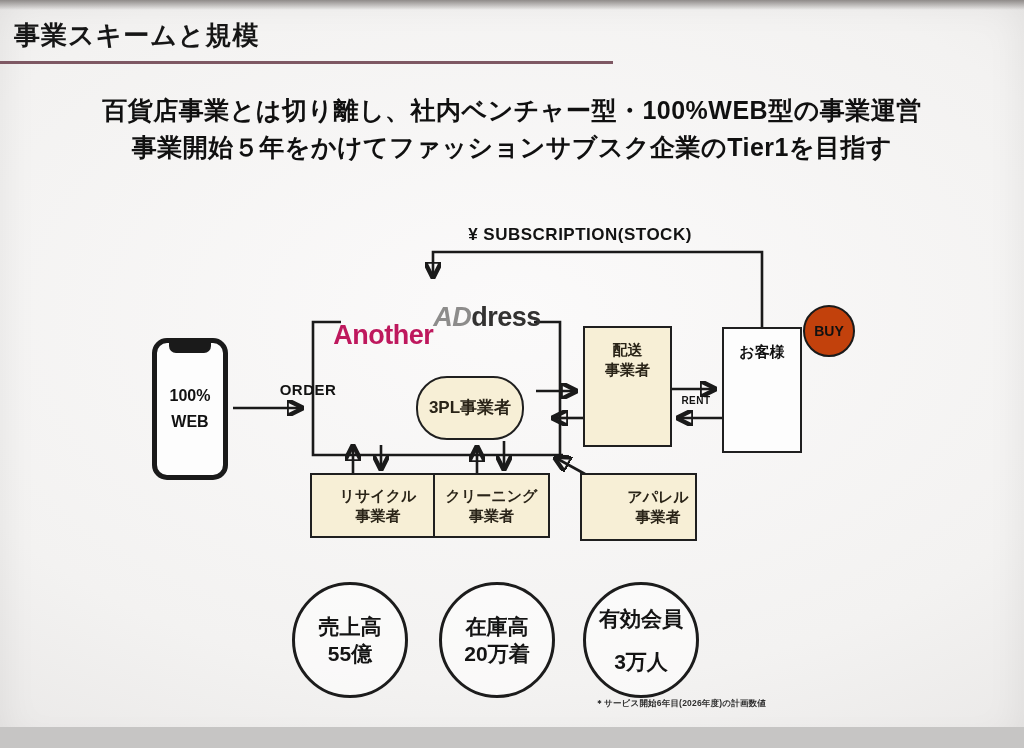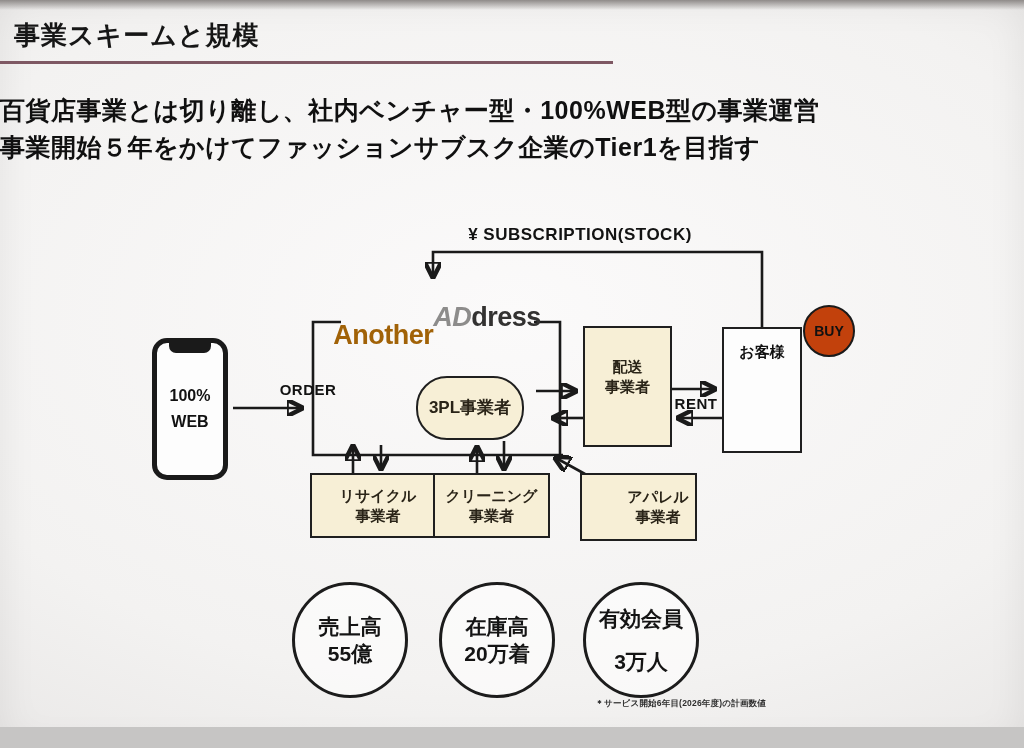--- a/index.html
+++ b/index.html
@@ -10,58 +10,58 @@
     box-shadow:inset 0 0 40px rgba(0,0,0,0.07);
   }
   .abs{position:absolute;}
   .top-vignette{left:0;top:0;width:1024px;height:10px;
     background:linear-gradient(#8f8b89, rgba(235,233,232,0));}
   .bottom-strip{left:0;top:727px;width:1024px;height:21px;background:#c6c5c4;}
 
   .slide-title{left:14px;top:18px;font-size:26px;font-weight:bold;color:#161616;letter-spacing:1px;}
   .title-underline{left:0;top:61px;width:613px;height:3px;background:#7e5863;}
 
-  .heading{left:0;top:92px;width:1024px;text-align:left;color:#101010;
+  .heading{left:0;top:92px;width:1024px;text-align:center;color:#101010;
     font-size:25px;font-weight:bold;line-height:37px;letter-spacing:0.5px;}
 
   svg.diagram{left:0;top:0;width:1024px;height:748px;}
   svg.diagram path, svg.diagram line{stroke:#1a1a1a;stroke-width:2.6;fill:none;}
 
   .node{box-sizing:border-box;border:2.6px solid #1f1f1f;background:#f7efd6;
     display:flex;flex-direction:column;align-items:center;justify-content:center;
     font-weight:bold;color:#2a2418;text-align:center;}
   .node.white{background:#fdfdfd;color:#111;justify-content:flex-start;}
   .node .ln{line-height:20px;font-size:15px;}
 
   .n-threepl{left:416px;top:376px;width:108px;height:64px;font-size:17px;border-radius:31px;}
-  .n-delivery{left:583px;top:326px;width:89px;height:121px;justify-content:flex-start;padding-top:29px;}
+  .n-delivery{left:583px;top:326px;width:89px;height:121px;justify-content:flex-start;padding-top:12px;}
   .n-customer{left:722px;top:327px;width:80px;height:126px;padding-top:13px;font-size:15px;}
   .n-recycle{left:310px;top:473px;width:136px;height:65px;}
   .n-cleaning{left:433px;top:473px;width:117px;height:65px;}
   .n-apparel{left:580px;top:473px;width:117px;height:68px;padding-left:39px;}
 
   .buy-circle{left:803px;top:305px;width:48px;height:48px;border:2.6px solid #1a1a1a;
     border-radius:50%;background:#c2410c;display:flex;align-items:center;justify-content:center;
     font-size:14px;font-weight:bold;color:#111;}
 
   .phone{left:152px;top:338px;width:76px;height:142px;box-sizing:border-box;
     border:5px solid #1a1a1a;border-radius:15px;background:#fdfdfd;
     display:flex;align-items:center;justify-content:center;}
   .phone .notch{position:absolute;top:-1px;left:50%;transform:translateX(-50%);
     width:42px;height:11px;background:#1a1a1a;border-radius:0 0 7px 7px;}
   .phone .screen-text{font-size:16px;font-weight:bold;color:#111;text-align:center;line-height:26px;}
 
   .flow-label{font-weight:bold;color:#121212;text-align:center;}
   .lbl-order{left:228px;top:381px;width:80px;font-size:15px;letter-spacing:0.5px;padding-left:40px;}
   .lbl-sub{left:428px;top:225px;width:304px;font-size:17px;letter-spacing:0.5px;}
-  .lbl-rent{left:664px;top:395px;width:64px;font-size:15px;letter-spacing:0.5px;}
+  .lbl-rent{left:664px;top:395px;width:64px;font-size:10px;letter-spacing:0.5px;}
 
   .logo{left:337px;top:302px;width:200px;height:30px;display:flex;align-items:center;
     justify-content:center;font-size:27px;font-weight:bold;letter-spacing:-0.5px;white-space:nowrap;}
-  .logo .p1{color:#a16207;margin-top:36px;}
+  .logo .p1{color:#be185d;margin-top:36px;}
   .logo .p2{color:#8d8c8b;font-style:italic;}
   .logo .p3{color:#333231;}
 
   .metric{width:116px;height:116px;border:3px solid #1c1c1c;border-radius:50%;
     background:rgba(255,255,255,0.55);box-sizing:border-box;
     display:flex;flex-direction:column;align-items:center;justify-content:center;
     font-weight:bold;color:#141414;}
   .metric .ln{font-size:21px;line-height:27px;}
   .m1{left:292px;top:582px;} .m2{left:439px;top:582px;} .m3{left:583px;top:582px;gap:16px;}
 

